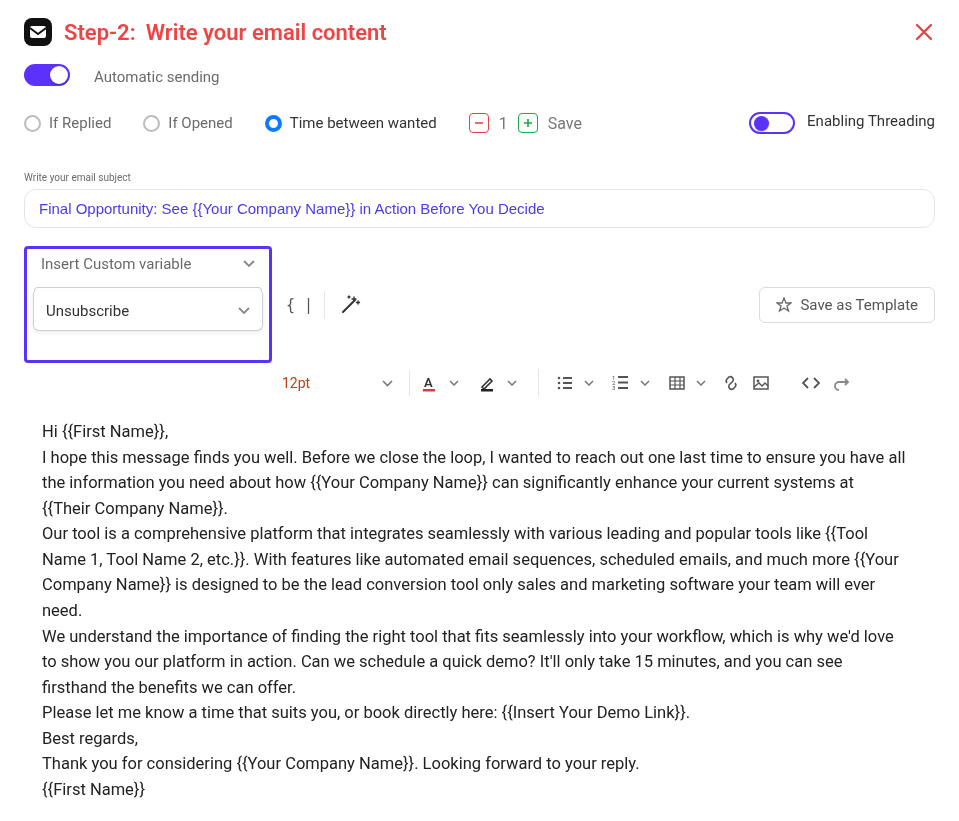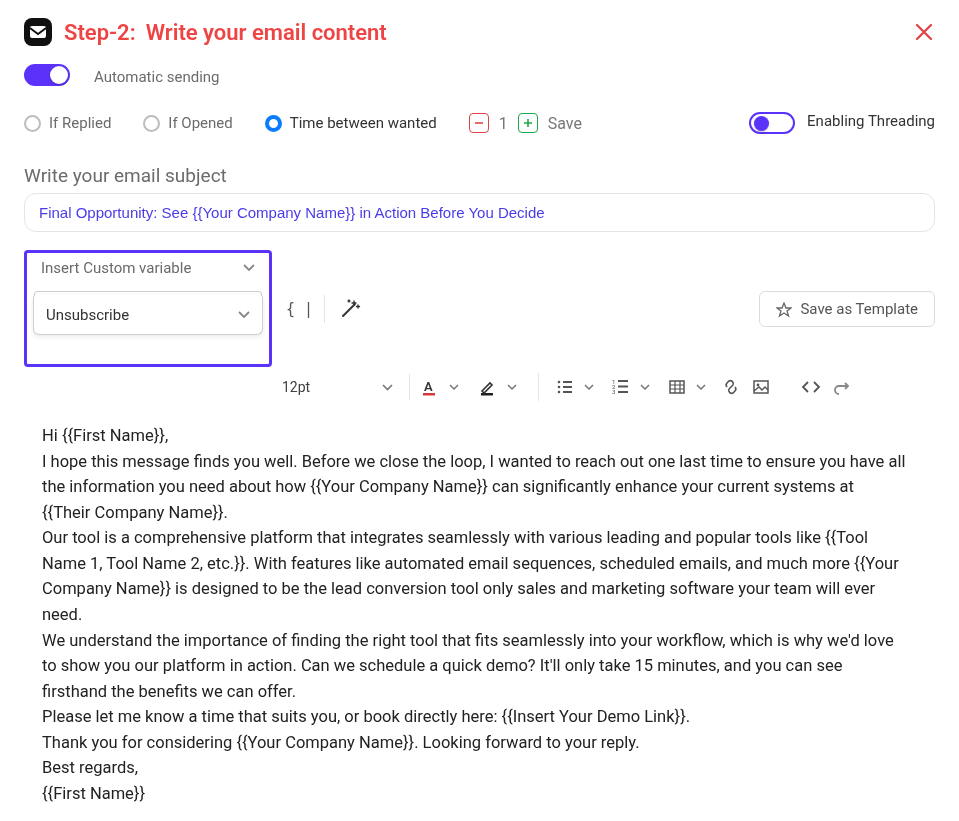--- a/index.html
+++ b/index.html
@@ -57,44 +57,44 @@
   .cond-item{display:flex;align-items:center;gap:8px;color:var(--muted);font-size:15px}
   .circle{width:17px;height:17px;border-radius:50%;border:2px solid #bdbdbd;cursor:pointer;flex-shrink:0}
   .circle.sel{border:4px solid #0b7cff;width:17px;height:17px}
   .stepper{display:flex;align-items:center;gap:10px}
   .stepper .btn{width:20px;height:20px;border-radius:4px;border:1.5px solid;display:flex;align-items:center;justify-content:center;cursor:pointer}
   .stepper .minus{border-color:var(--red);color:var(--red)}
   .stepper .plus{border-color:var(--green);color:var(--green)}
   .stepper .val{color:#777;min-width:8px;text-align:center}
   .thread-row{margin-left:auto;display:flex;align-items:flex-start;gap:12px}
   
-  .subject-label{margin-top:30px;color:var(--muted);font-size:19px}
+  .subject-label{margin-top:38px;color:var(--muted);font-size:10px}
   .subject-input{
     margin-top:6px;width:100%;border:1px solid var(--lightborder);border-radius:12px;padding:10px 14px;font-size:15px;color:var(--link);outline:none;
   }
   
   .tb1{margin-top:18px;display:flex;align-items:center;gap:14px}
   .custom-var-box{
     border:3px solid var(--purple);border-radius:4px;height:117px;width:248px;position:relative;flex-shrink:0;
   }
   .cv-header{display:flex;align-items:center;justify-content:space-between;padding:6px 14px 0 14px;color:#6a6a6a;font-size:15px}
   .cv-dd{
     position:absolute;left:6px;right:6px;top:42px;height:40px;border:1px solid #cfcfcf;border-radius:3px 3px 6px 6px;
     background:#fff;display:flex;align-items:center;padding:0 12px;color:#333;font-size:15px;border-top:none;
     box-shadow:0 2px 5px rgba(0,0,0,0.08);cursor:pointer;
   }
   .cv-dd::before{content:"";position:absolute;left:0;right:0;top:-4px;height:4px;border:1px solid #cfcfcf;border-bottom:none;border-radius:4px 4px 0 0}
   .tb-icon{color:#666;cursor:pointer;display:flex;align-items:center}
   .vdiv{width:1px;height:28px;background:var(--lightborder)}
   .save-tpl{
-    margin-left:auto;border:1px solid var(--border);border-radius:6px;padding:8px 16px;display:flex;align-items:flex-end;gap:8px;color:#555;font-size:15px;cursor:pointer;
+    margin-left:auto;border:1px solid var(--border);border-radius:6px;padding:8px 16px;display:flex;align-items:center;gap:8px;color:#555;font-size:15px;cursor:pointer;
   }
   
   .tb2{margin-top:6px;display:flex;align-items:center;gap:10px;padding-left:258px}
-  .tb2 .sel{display:flex;align-items:center;gap:6px;border:none;color:#404040;font-size:14px;cursor:pointer}
+  .tb2 .sel{display:flex;align-items:center;gap:6px;border:none;color:#c2410c;font-size:14px;cursor:pointer}
   .tb2 .sel .sep{width:1px;height:26px;background:var(--lightborder);margin-left:10px}
   .tb-btn{width:20px;height:20px;display:flex;align-items:center;justify-content:center;color:#555;cursor:pointer}
   .grp{display:flex;align-items:center;gap:4px}
   .tb2 .vdiv{margin:0 6px}
   
   .editor{
     margin-top:22px;padding:0 18px;font-size:16.5px;line-height:1.55;color:#222;max-width:912px;
   }
   .editor p{margin:0 11px 0 0}
   .unsubscribe-link{margin-top:28px;color:#3b4ccf;text-decoration:underline;cursor:pointer;display:inline-block}
@@ -314,18 +314,18 @@
         </svg>
       </span>
   </div>
 
   <div class="editor">
     <p>Hi {{First Name}},</p>
     <p>I hope this message finds you well. Before we close the loop, I wanted to reach out one last time to ensure you have all the information you need about how {{Your Company Name}} can significantly enhance your current systems at {{Their Company Name}}.</p>
     <p>Our tool is a comprehensive platform that integrates seamlessly with various leading and popular tools like {{Tool Name 1, Tool Name 2, etc.}}. With features like automated email sequences, scheduled emails, and much more {{Your Company Name}} is designed to be the lead conversion tool only sales and marketing software your team will ever need.</p>
     <p>We understand the importance of finding the right tool that fits seamlessly into your workflow, which is why we'd love to show you our platform in action. Can we schedule a quick demo? It'll only take 15 minutes, and you can see firsthand the benefits we can offer.</p>
     <p>Please let me know a time that suits you, or book directly here: {{Insert Your Demo Link}}.</p>
+    <p>Best regards,</p>
     <p>Thank you for considering {{Your Company Name}}. Looking forward to your reply.</p>
-    <p>Best regards,</p>
     <p>{{First Name}}</p>
     <a class="unsubscribe-link">Unsubscribe</a>
   </div>
 </div>
 
 </body></html>

